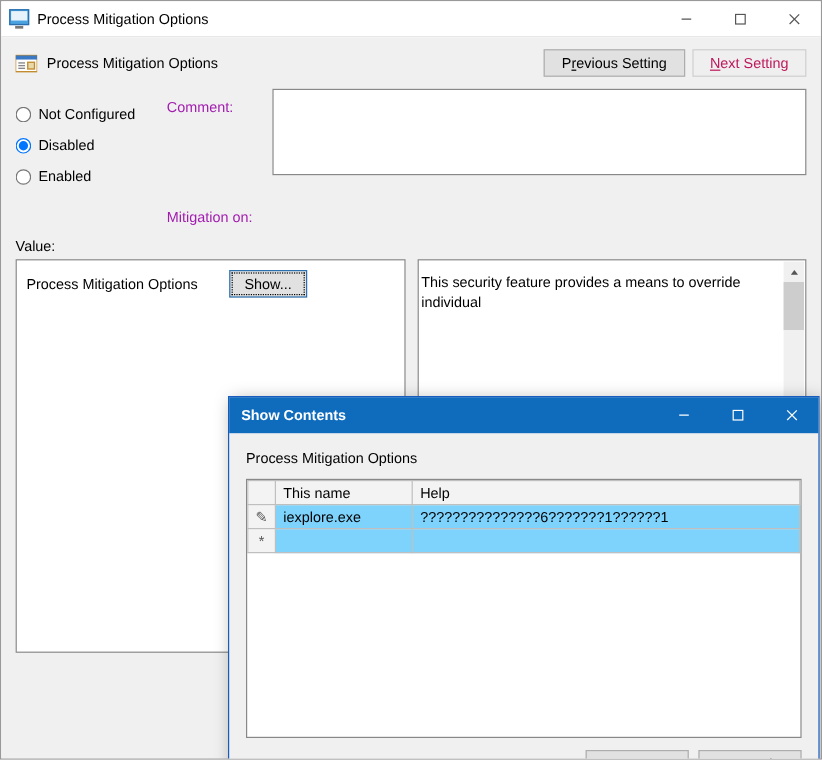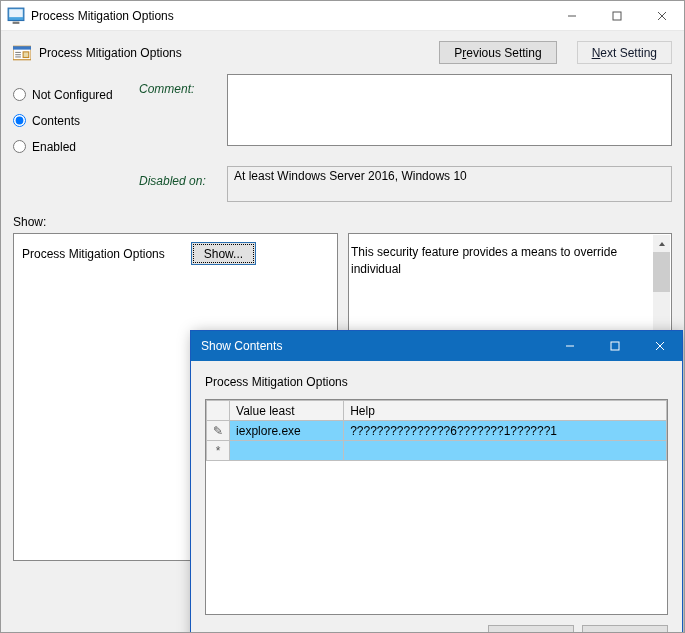--- a/index.html
+++ b/index.html
@@ -25,32 +25,32 @@
   }
   .titlebar .icon-box { width:18px; height:18px; margin-right:6px; display:flex; align-items:center; justify-content:center;}
   .titlebar .title-text { flex:1; color:#000; }
   .win-ctrl { width:45px; height:30px; display:flex; align-items:center; justify-content:center; color:#555; }
   .win-ctrl svg { width:10px; height:10px; stroke:#555; stroke-width:1; fill:none; }
   .content { position:relative; background:#f0f0f0; height: calc(100% - 30px); }
   .header-row { display:flex; align-items:center; padding: 10px 12px 6px 12px; }
   .policy-icon { width:18px; height:18px; margin-right:8px; }
   .policy-name { flex:1; color:#000; }
   .navbtn {
-    height:23px; padding:0 14px; margin-left:20px;
+    height:23px; padding:0 14px; margin-left:6px;
     background:#e1e1e1; border:1px solid #adadad;
     font: inherit; cursor:default;text-align:center;
   }
-  .navbtn.disabled { color:#0f172a; border-color:#cfcfcf; background:#efefef; }
+  .navbtn.disabled { color:#be185d; border-color:#cfcfcf; background:#efefef; }
   .navbtn .mnemonic { text-decoration: underline; }
   .body-grid { display:grid; grid-template-columns: 120px 82px 1fr; padding: 4px 12px 0 12px; column-gap:6px;}
   .radio-col { padding-top:8px; }
-  .radio-row { display:flex; align-items:flex-start; margin: 6px 0 12px 0; }
+  .radio-row { display:flex; align-items:center; margin: 6px 0 12px 0; }
   .radio-row input { margin:0 6px 0 0; }
   .lbl { color:#000; }
-  .field-label { padding-top:8px; text-align:left; color:#14532d;font-style:italic;}
+  .field-label { padding-top:8px; text-align:left; color:#a21caf;}
   .textarea {
     width:100%; height:72px; resize:none;
     font:inherit; background:#fff; border:1px solid #888;
     padding:2px 4px; overflow-y:scroll;
   }
   .supported-box {
     width:100%; height:36px; resize:none;
     font:inherit; background:#f0f0f0; color:#000;
     border:1px solid #b5b5b5; padding:2px 6px; overflow-y:scroll;
   }
@@ -83,21 +83,21 @@
     width:493px; height:331px;
     background:#f0f0f0;
     border:1px solid #185abd;
     box-shadow: 3px 3px 14px rgba(0,0,0,0.35);
     display:flex; flex-direction:column;
   }
   .modal-titlebar {
     height:30px; background:#0f6cbd;
     color:#fff; display:flex; align-items:center; padding-left:10px;
   }
-  .modal-titlebar .title-text { flex:1; font-size:12px; }
+  .modal-titlebar .title-text { flex:1; font-size:12px;font-weight:bold; }
   .modal-win-ctrl { width:45px; height:30px; display:flex; align-items:center; justify-content:center; }
   .modal-win-ctrl svg { width:10px; height:10px; stroke:#fff; stroke-width:1; fill:none; }
   .modal-body { flex:1; padding: 14px 14px 0 14px; display:flex; flex-direction:column; }
   .grid-box { flex:1; background:#fff; border:1px solid #888; margin-top:10px; overflow:auto;}
   table.grid { border-collapse:collapse; width:100%; font:inherit; }
   table.grid th, table.grid td {
     border:1px solid #bfbfbf; height:20px; padding:0 6px; text-align:left;
     font-weight:normal; background:#7dd3fc;
   }
   table.grid th { background:#f3f3f3; }
@@ -158,37 +158,36 @@
   </div>
 
   <div class="body-grid">
     <div class="radio-col">
       <label class="radio-row">
         <input type="radio" name="state" style="">
         <span class="lbl">Not Configured</span>
       </label>
       <label class="radio-row">
         <input type="radio" name="state" checked="" style="">
-        <span class="lbl">Contents</span>
+        <span class="lbl">Disabled</span>
       </label>
       <label class="radio-row">
         <input type="radio" name="state" style="">
         <span class="lbl">Enabled</span>
       </label>
     </div>
     <div class="field-label">Comment:</div>
     <div><textarea class="textarea" style=""></textarea></div>
 
     <div></div>
-    <div class="field-label">Disabled on:</div>
-    <div><textarea class="supported-box" readonly="" style="">At least Windows Server 2016, Windows 10</textarea></div>
+    <div class="field-label">Mitigation on:</div>
   </div>
 
   <div class="split-labels">
-    <div>Show:</div>
+    <div>Value:</div>
   </div>
 
   <div class="panels">
     <div class="panel left">
       <div class="panel-inner">
         <div class="show-row">
           <span>Process Mitigation Options</span>
           <button class="show-btn">Show...</button>
         </div>
       </div>
@@ -232,21 +231,21 @@
           </svg>
         </div>
     </div>
     <div class="modal-body">
       <div>Process Mitigation Options</div>
       <div class="grid-box">
         <table class="grid">
           <thead>
             <tr>
               <th class="corner"></th>
-              <th>Value least</th>
+              <th>This name</th>
               <th>Help</th>
             </tr>
           </thead>
           <tbody>
             <tr>
               <td class="rowhead">✎</td>
               <td>iexplore.exe</td>
               <td>???????????????6???????1??????1</td>
             </tr>
             <tr>

